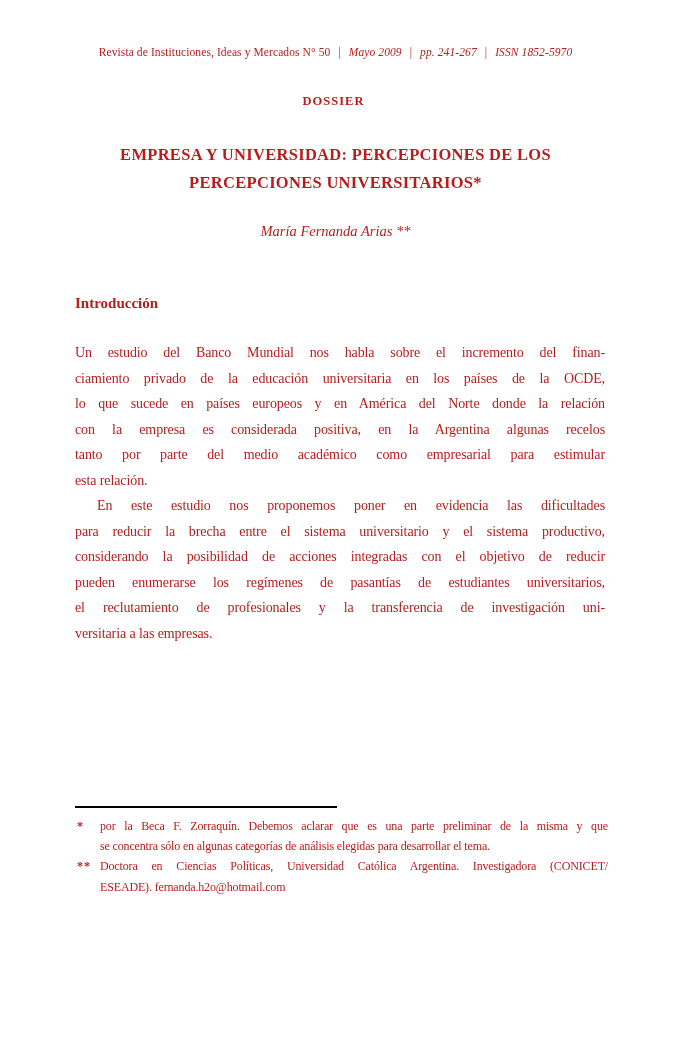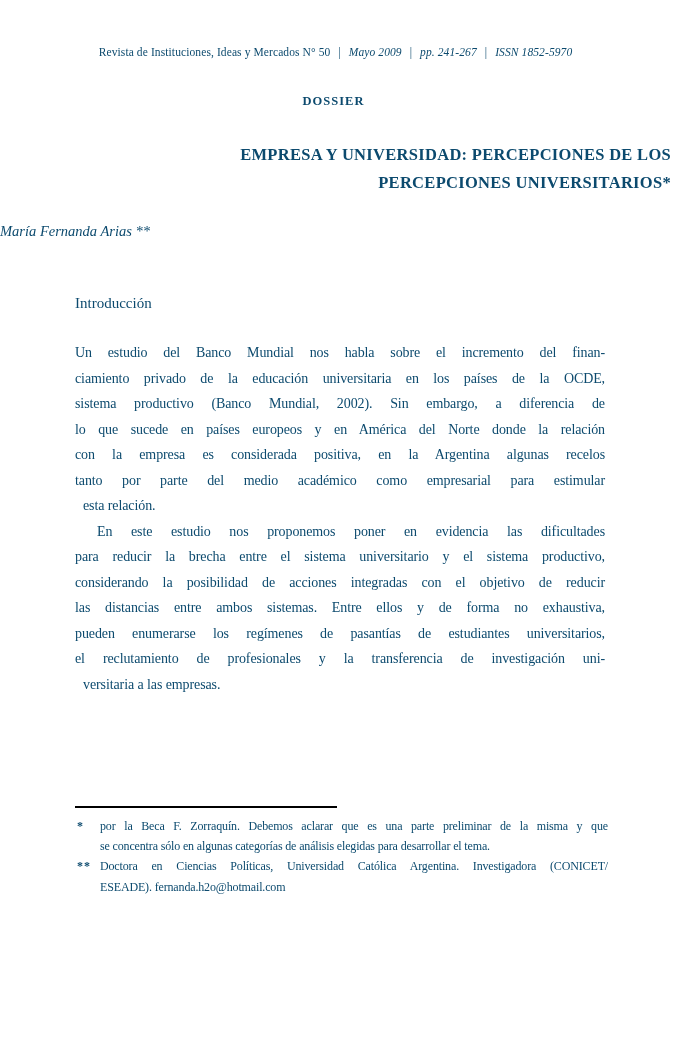--- a/index.html
+++ b/index.html
@@ -1,21 +1,21 @@
 <!DOCTYPE html>
 <html><head>
 <meta charset="utf-8">
 <style>
   html, body { margin: 0; padding: 0; background: #ffffff; }
   .page {
     position: relative;
     width: 671px;
     height: 1058px;
     background: #ffffff;
-    color: #0c4a6e;
+    color: #b91c1c;
     font-family: "Liberation Serif", serif;
     overflow: hidden;
   }
   .header-line {
     position: absolute;
     top: 46px; left: 0; right: 0;
     text-align: center;
     font-size: 11.5px;
     letter-spacing: 0.1px;
     white-space: nowrap;
@@ -26,53 +26,53 @@
     position: absolute;
     top: 94px; left: 0; right: 4px;
     text-align: center;
     font-weight: bold;
     font-size: 12.5px;
     letter-spacing: 1px;
   }
   .title {
     position: absolute;
     top: 141px; left: 0; right: 0;
-    text-align: right;
+    text-align: center;
     font-weight: bold;
     font-size: 16.5px;
     line-height: 28px;
     letter-spacing: 0.3px;
   }
   .author {
     position: absolute;
     top: 223px; left: 0; right: 0;
-    text-align: left;
+    text-align: center;
     font-style: italic;
     font-size: 14.5px;
   }
   .section-heading {
     position: absolute;
     top: 295px; left: 75px;
-    font-weight: normal;
+    font-weight: bold;
     font-size: 15px;
   }
   .body-text {
     position: absolute;
     top: 340px; left: 75px;
     width: 530px;
     font-size: 14px;
     line-height: 25.5px;
   }
   .para .line {
     text-align: justify;
     text-align-last: justify;
     letter-spacing: -0.1px;
     white-space: normal;
   }
-  .para .line:last-child { text-align-last: left; margin-left: 8px; }
+  .para .line:last-child { text-align-last: left; }
   .para-indent .line:first-child { text-indent: 22px; }
   .fn-rule {
     position: absolute;
     top: 806px; left: 75px;
     width: 262px; height: 1.5px;
     background: #000000;
   }
   .footnotes {
     position: absolute;
     top: 816px; left: 75px;
@@ -117,31 +117,29 @@
   </div>
 
   <div class="author">María Fernanda Arias **</div>
 
   <div class="section-heading">Introducción</div>
 
   <div class="body-text">
     <div class="para">
         <div class="line">Un estudio del Banco Mundial nos habla sobre el incremento del finan-</div>
         <div class="line">ciamiento privado de la educación universitaria en los países de la OCDE,</div>
-        <div class="line">sistema productivo (Banco Mundial, 2002). Sin embargo, a diferencia de</div>
         <div class="line">lo que sucede en países europeos y en América del Norte donde la relación</div>
         <div class="line">con la empresa es considerada positiva, en la Argentina algunas recelos</div>
         <div class="line">tanto por parte del medio académico como empresarial para estimular</div>
         <div class="line">esta relación.</div>
       </div>
     <div class="para para-indent">
         <div class="line">En este estudio nos proponemos poner en evidencia las dificultades</div>
         <div class="line">para reducir la brecha entre el sistema universitario y el sistema productivo,</div>
         <div class="line">considerando la posibilidad de acciones integradas con el objetivo de reducir</div>
-        <div class="line">las distancias entre ambos sistemas. Entre ellos y de forma no exhaustiva,</div>
         <div class="line">pueden enumerarse los regímenes de pasantías de estudiantes universitarios,</div>
         <div class="line">el reclutamiento de profesionales y la transferencia de investigación uni-</div>
         <div class="line">versitaria a las empresas.</div>
       </div>
   </div>
 
   <div class="fn-rule"></div>
 
   <div class="footnotes">
     <div class="footnote">

